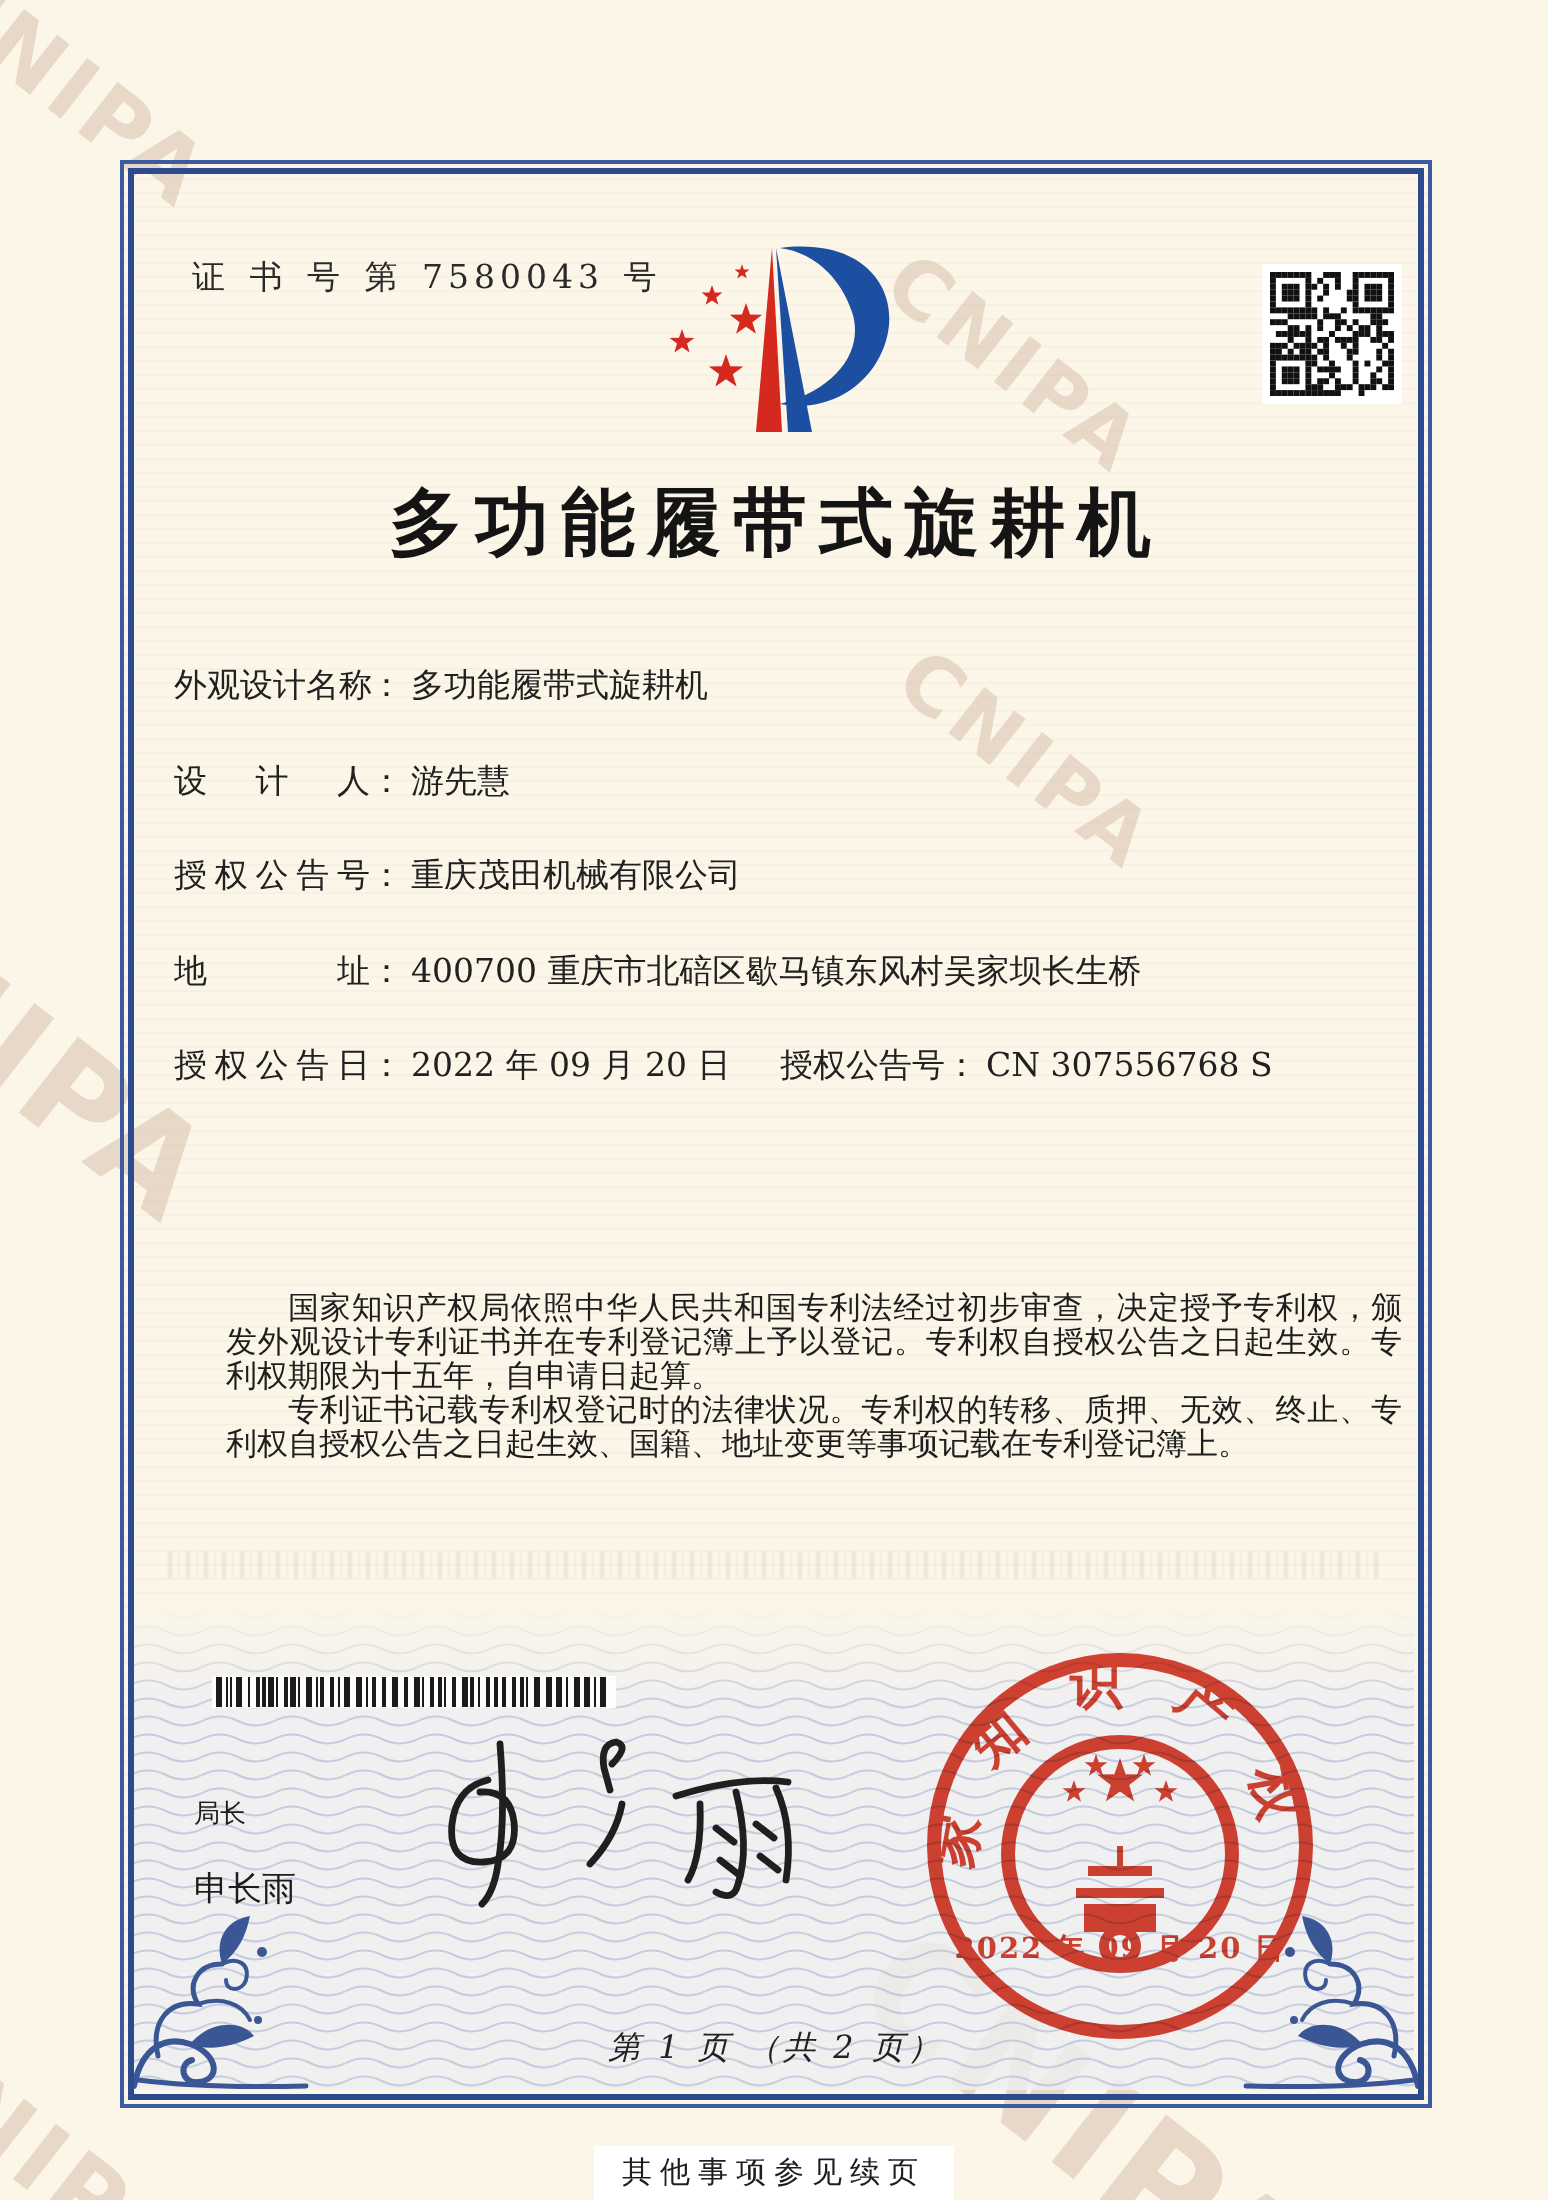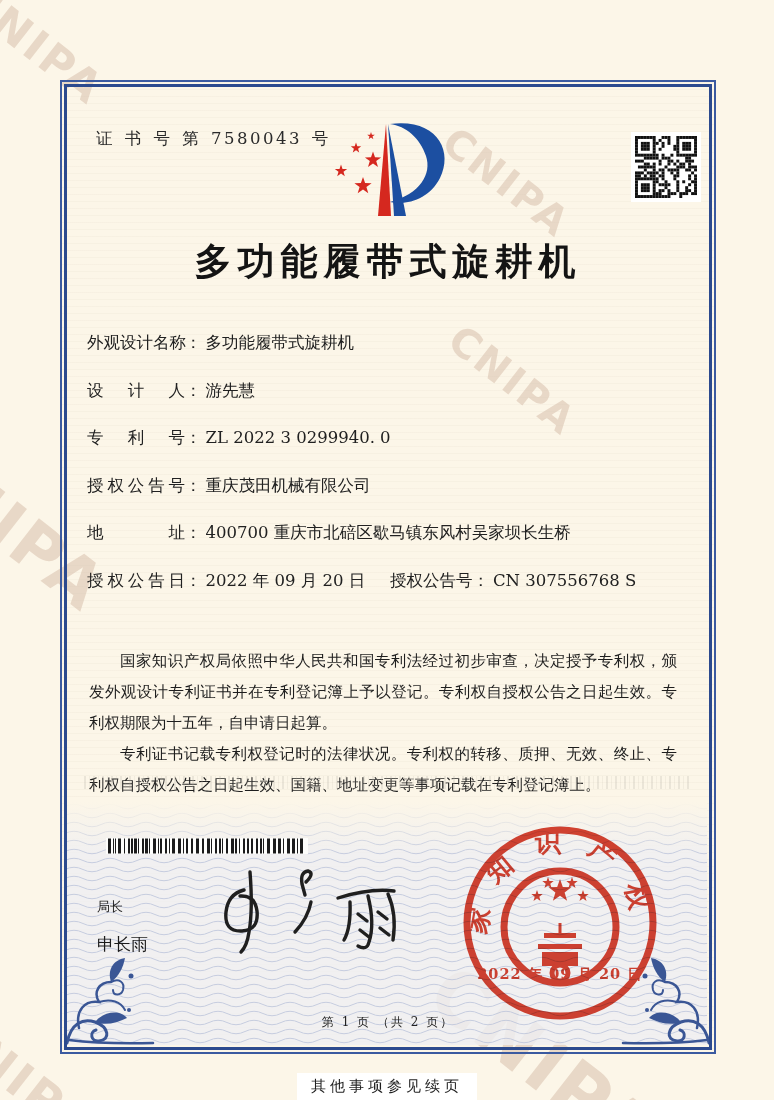--- a/index.html
+++ b/index.html
@@ -28,21 +28,21 @@
 
   .title{position:absolute;left:0;right:0;top:155px;text-align:center;font-size:37px;font-weight:700;
          letter-spacing:6px;color:#141414;}
 
   .fields{position:absolute;left:25px;top:250px;right:28px;font-size:16.5px;color:#212121;}
   .f-row{position:relative;height:22px;margin-bottom:25.5px;white-space:nowrap;}
   .f-label{display:inline-block;width:98px;text-align:justify;text-align-last:justify;}
   .f-colon{display:inline-block;margin-right:4px;}
   .pair2{position:absolute;left:303px;top:0;}
 
-  .paras{position:absolute;left:27px;top:564px;width:588px;font-size:15.5px;line-height:31px;
+  .paras{position:absolute;left:51px;top:564px;width:588px;font-size:15.5px;line-height:17px;
          color:#1e1e1e;text-align:justify;}
   .paras p{margin:0;text-indent:2em;}
 
   .strip{position:absolute;left:22px;top:694px;width:606px;height:13px;filter:blur(.4px);
          background:repeating-linear-gradient(90deg, rgba(175,168,158,.22) 0 2px, transparent 2px 5px,
          rgba(175,168,158,.12) 5px 6px, transparent 6px 9px);}
 
   .waves{position:absolute;left:3px;top:720px;width:642px;height:243px;}
   .wave-fade{position:absolute;left:3px;top:720px;width:642px;height:52px;
          background:linear-gradient(180deg,#fcf6e8 0%,rgba(252,246,232,0) 100%);}
@@ -52,22 +52,22 @@
   .signer-title{position:absolute;left:35px;top:816px;font-size:13px;color:#1c1c1c;
          font-family:"DejaVu Sans","Liberation Sans",sans-serif;}
   .signer-name{position:absolute;left:35px;top:851px;font-size:17px;color:#1c1c1c;
          font-family:"DejaVu Sans","Liberation Sans",sans-serif;}
   .sig-svg{position:absolute;left:148px;top:778px;width:215px;height:110px;}
 
   .seal-svg{position:absolute;left:398px;top:741px;width:200px;height:200px;mix-blend-mode:multiply;opacity:.95;}
   .seal-text{font-size:26px;font-weight:bold;letter-spacing:24px;font-family:"DejaVu Serif","Liberation Serif",serif;}
   .seal-date{font-size:14.5px;font-weight:bold;letter-spacing:1px;font-family:"DejaVu Serif","Liberation Serif",serif;}
 
-  .page-info{position:absolute;left:0;right:0;top:932px;text-align:center;font-size:12px;
-         letter-spacing:2px;color:#222;}
+  .page-info{position:absolute;left:0;right:0;top:932px;text-align:center;font-size:16px;
+         letter-spacing:2px;color:#222;font-style:italic;}
 
   .orn{position:absolute;top:866px;width:92px;height:97px;}
   .orn-l{left:3px;}
   .orn-r{right:3px;transform:scaleX(-1);}
 
   .cont-note{position:absolute;left:0;right:0;top:1057px;text-align:center;}
   .cont-note span{display:inline-block;background:#ffffff;padding:4px 14px;font-size:15px;
          letter-spacing:4px;color:#1d1d1d;margin-top:16px;}
 </style>
 </head>
@@ -351,23 +351,20 @@
     <div class="title">多功能履带式旋耕机</div>
 
     <div class="fields">
       <div class="f-row">
         <span class="f-label">外观设计名称</span><span class="f-colon">：</span><span>多功能履带式旋耕机</span>
       </div>
       <div class="f-row">
         <span class="f-label">设计人</span><span class="f-colon">：</span><span>游先慧</span>
       </div>
       <div class="f-row">
-        <span class="f-label">专利号</span><span class="f-colon">：</span><span>ZL 2022 3 0299940. 0</span>
-      </div>
-      <div class="f-row">
         <span class="f-label">授权公告号</span><span class="f-colon">：</span><span>重庆茂田机械有限公司</span>
       </div>
       <div class="f-row">
         <span class="f-label">地址</span><span class="f-colon">：</span><span>400700  重庆市北碚区歇马镇东风村吴家坝长生桥</span>
       </div>
       <div class="f-row">
         <span class="f-label">授权公告日</span><span class="f-colon">：</span><span>2022 年 09 月 20 日</span>
         <span class="pair2">
           <span>授权公告号</span><span class="f-colon">：</span><span>CN 307556768 S</span>
         </span>

